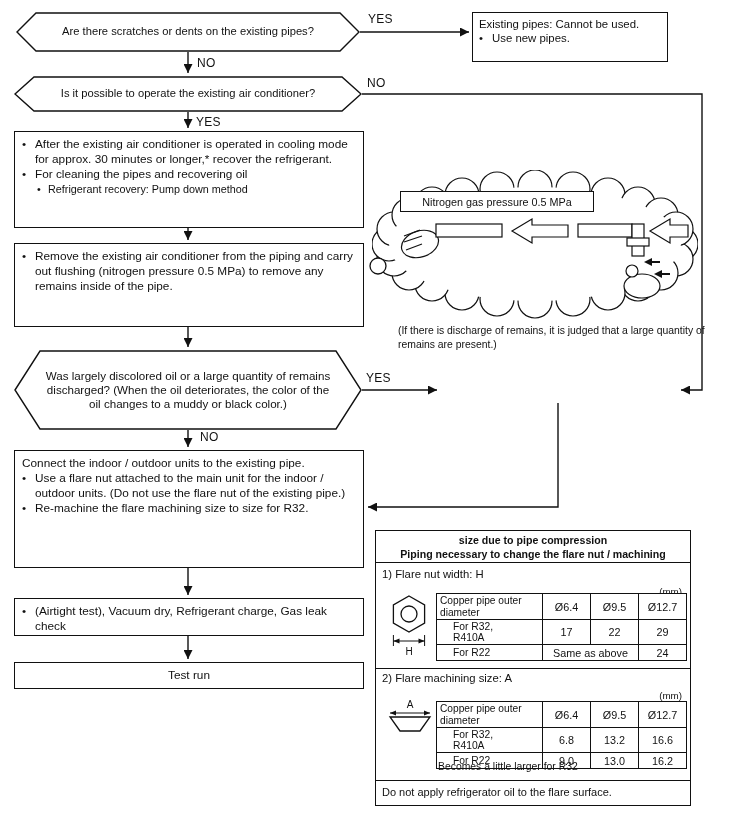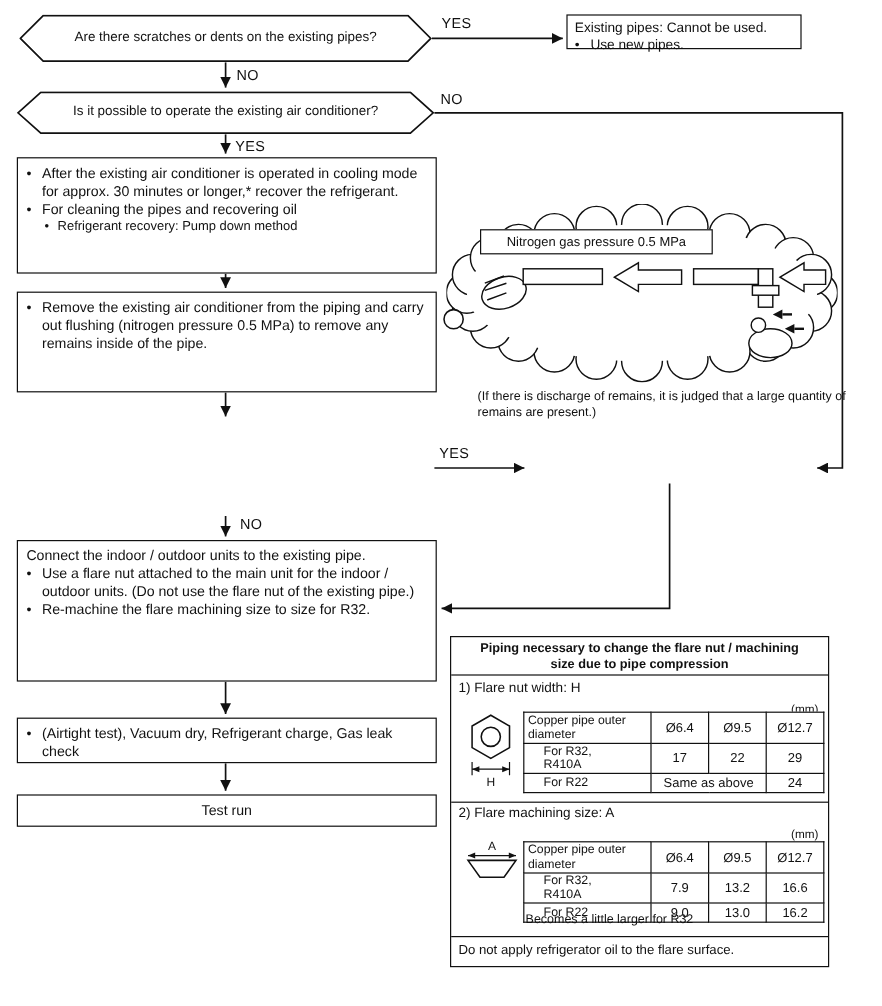--- a/index.html
+++ b/index.html
@@ -120,21 +120,21 @@
 
   <div class="hex" style="left:16px;top:12px;width:344px;height:40px">
     <svg width="344" height="40">
         <polygon points="1,20 20,1 324,1 343,20 324,39 20,39" fill="#fff" stroke="#111" stroke-width="1.4"></polygon>
       </svg>
     <div class="hex-text nowrap">Are there scratches or dents on the existing pipes?</div>
   </div>
   <div class="lbl" style="left:368px;top:12px">YES</div>
   <div class="lbl" style="left:197px;top:56px">NO</div>
 
-  <div class="box" style="left:472px;top:12px;width:196px;height:29px;font-size:11.4px;padding:4px 6px">
+  <div class="box" style="left:472px;top:12px;width:196px;height:50px;font-size:11.4px;padding:4px 6px">
     <div>Existing pipes: Cannot be used.</div>
     <div class="li">
         <span class="bu">•</span>
         <span>Use new pipes.</span>
       </div>
   </div>
 
   <div class="hex" style="left:14px;top:76px;width:348px;height:36px">
     <svg width="348" height="36">
         <polygon points="1,18 20,1 328,1 347,18 328,35 20,35" fill="#fff" stroke="#111" stroke-width="1.4"></polygon>
@@ -162,20 +162,26 @@
   <div class="box" style="left:14px;top:243px;width:350px;height:84px">
     <div class="li">
         <span class="bu">•</span>
         <span>Remove the existing air conditioner from the piping and carry out flushing (nitrogen pressure 0.5 MPa) to remove any remains inside of the pipe.</span>
       </div>
   </div>
 
   <div class="cloudlabel" style="left:400px;top:191px;width:194px;height:21px">Nitrogen gas pressure 0.5 MPa</div>
   <div class="caption" style="left:398px;top:324px;width:318px">(If there is discharge of remains, it is judged that a large quantity of remains are present.)</div>
 
+  <div class="hex" style="left:14px;top:350px;width:348px;height:80px">
+    <svg width="348" height="80">
+        <polygon points="1,40 26,1 322,1 347,40 322,79 26,79" fill="#fff" stroke="#111" stroke-width="1.4"></polygon>
+      </svg>
+    <div class="hex-text" style="font-size:11.6px;padding:0 30px">Was largely discolored oil or a large quantity of remains discharged? (When the oil deteriorates, the color of the oil changes to a muddy or black color.)</div>
+  </div>
   <div class="lbl" style="left:366px;top:371px">YES</div>
   <div class="lbl" style="left:200px;top:430px">NO</div>
 
 
   <div class="box" style="left:14px;top:450px;width:350px;height:118px">
     <div>Connect the indoor / outdoor units to the existing pipe.</div>
     <div class="li">
         <span class="bu">•</span>
         <span>Use a flare nut attached to the main unit for the indoor / outdoor units. (Do not use the flare nut of the existing pipe.)</span>
       </div>
@@ -189,22 +195,22 @@
     <div class="li">
         <span class="bu">•</span>
         <span>(Airtight test), Vacuum dry, Refrigerant charge, Gas leak check</span>
       </div>
   </div>
 
   <div class="box centerbox" style="left:14px;top:662px;width:350px;height:27px;padding:4px">Test run</div>
 
   <div class="panel">
     <div class="ptitle">
+      <div class="nowrap">size due to pipe compression</div>
       <div class="nowrap">Piping necessary to change the flare nut / machining</div>
-      <div class="nowrap">size due to pipe compression</div>
     </div>
 
     <div class="phead" style="left:6px;top:37px">1) Flare nut width: H</div>
     <div class="pmm" style="right:8px;top:55px">(mm)</div>
 
     <svg style="position:absolute;left:10px;top:62px" width="46" height="64">
       <polygon points="23,3 38.6,12 38.6,30 23,39 7.4,30 7.4,12" fill="#fff" stroke="#111" stroke-width="1.3"></polygon>
       <circle cx="23" cy="21" r="8" fill="#fff" stroke="#111" stroke-width="1.3"></circle>
       <g stroke="#111" stroke-width="1">
         <path d="M7.4,42 V53 M38.6,42 V53"></path>
@@ -267,21 +273,21 @@
         </colgroup>
       <tbody>
           <tr>
         <th class="hcell">Copper pipe outer diameter</th>
         <th class="dcell">Ø6.4</th>
         <th class="dcell">Ø9.5</th>
         <th class="dcell">Ø12.7</th>
       </tr>
       <tr>
         <td class="lcell">For R32, R410A</td>
-        <td class="ncell">7.9</td>
+        <td class="ncell">6.8</td>
         <td class="ncell">13.2</td>
         <td class="ncell">16.6</td>
       </tr>
       <tr>
         <td class="lcell">For R22</td>
         <td class="ncell">9.0</td>
         <td class="ncell">13.0</td>
         <td class="ncell">16.2</td>
       </tr>
     </tbody>

